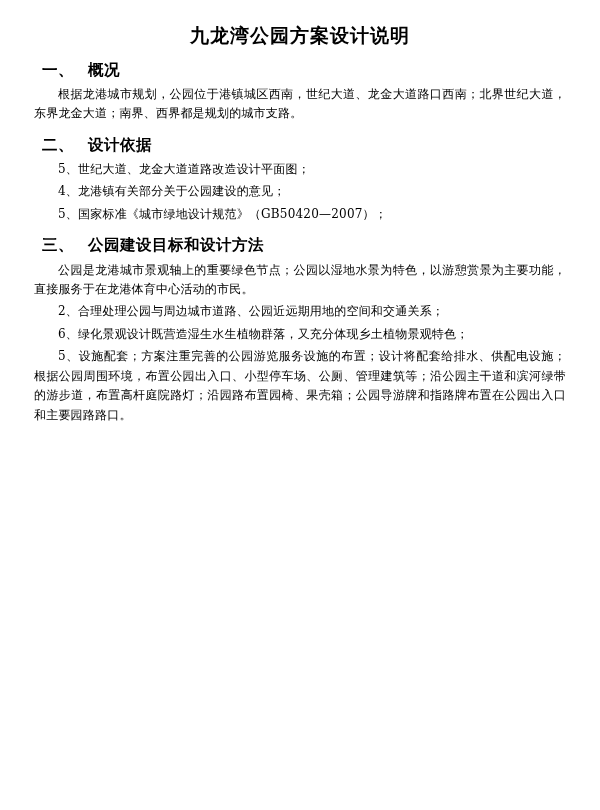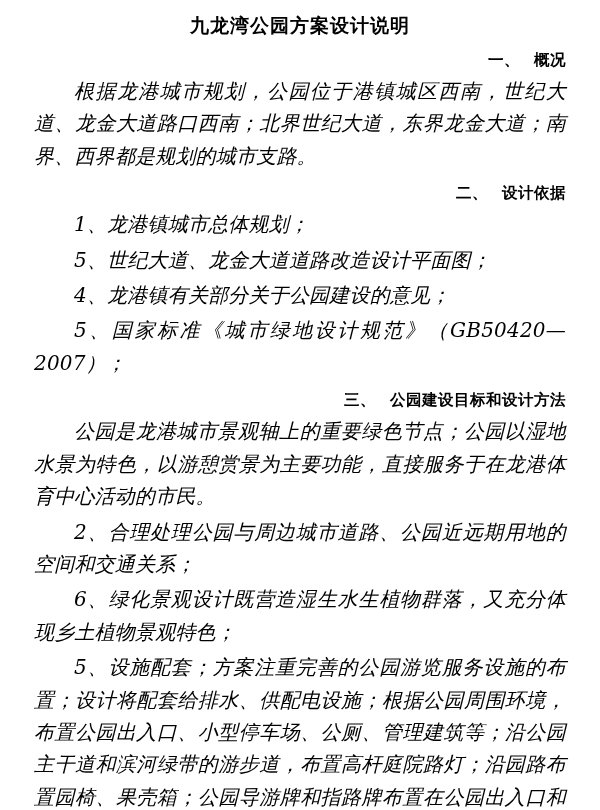--- a/index.html
+++ b/index.html
@@ -11,50 +11,48 @@
     height: 810px;
     background: #ffffff;
     font-family: "DejaVu Serif", "Liberation Serif", serif;
     color: #000000;
     overflow: hidden;
   }
   .page {
     width: 600px;
     height: 698px;
     box-sizing: border-box;
-    padding: 8px 34px 10px 34px;
+    padding: 18px 34px 10px 34px;
     position: relative;
   }
   .doc-title {
     text-align: center;
     font-size: 19px;
     font-weight: bold;
     letter-spacing: 1px;
     margin: 4px 0 6px 0;
     line-height: 1.4;
   }
   .h1 {
     font-size: 15.5px;
     font-weight: bold;
-    margin: 9px 0 4px 17px;
+    margin: 9px 0 4px 8px;
     line-height: 1.5;
     letter-spacing: 0.5px;
-    text-align: right;
   }
   .h1 .h1-num {
     margin-right: 14px;
   }
   p.para {
-    font-size: 20px;
+    font-size: 12px;
     line-height: 1.62;
     margin: 0 0 3px 0;
     text-align: justify;
     text-justify: inter-ideograph;
     letter-spacing: 0.2px;
-    font-style: italic;
   }
   p.indent {
     text-indent: 2em;
   }
   p.item {
     text-indent: 2em;
   }
 </style>
 </head>
 <body>
@@ -64,21 +62,20 @@
   <div class="doc-title">九龙湾公园方案设计说明</div>
 
   <div class="h1">
     <span class="h1-num">一、</span><span>概况</span>
   </div>
   <p class="para indent">根据龙港城市规划，公园位于港镇城区西南，世纪大道、龙金大道路口西南；北界世纪大道，东界龙金大道；南界、西界都是规划的城市支路。</p>
 
   <div class="h1">
     <span class="h1-num">二、</span><span>设计依据</span>
   </div>
-  <p class="para item">1、龙港镇城市总体规划；</p>
   <p class="para item">5、世纪大道、龙金大道道路改造设计平面图；</p>
   <p class="para item">4、龙港镇有关部分关于公园建设的意见；</p>
   <p class="para item">5、国家标准《城市绿地设计规范》（GB50420—2007）；</p>
 
   <div class="h1">
     <span class="h1-num">三、</span><span>公园建设目标和设计方法</span>
   </div>
   <p class="para indent">公园是龙港城市景观轴上的重要绿色节点；公园以湿地水景为特色，以游憩赏景为主要功能，直接服务于在龙港体育中心活动的市民。</p>
   <p class="para item">2、合理处理公园与周边城市道路、公园近远期用地的空间和交通关系；</p>
   <p class="para item">6、绿化景观设计既营造湿生水生植物群落，又充分体现乡土植物景观特色；</p>

